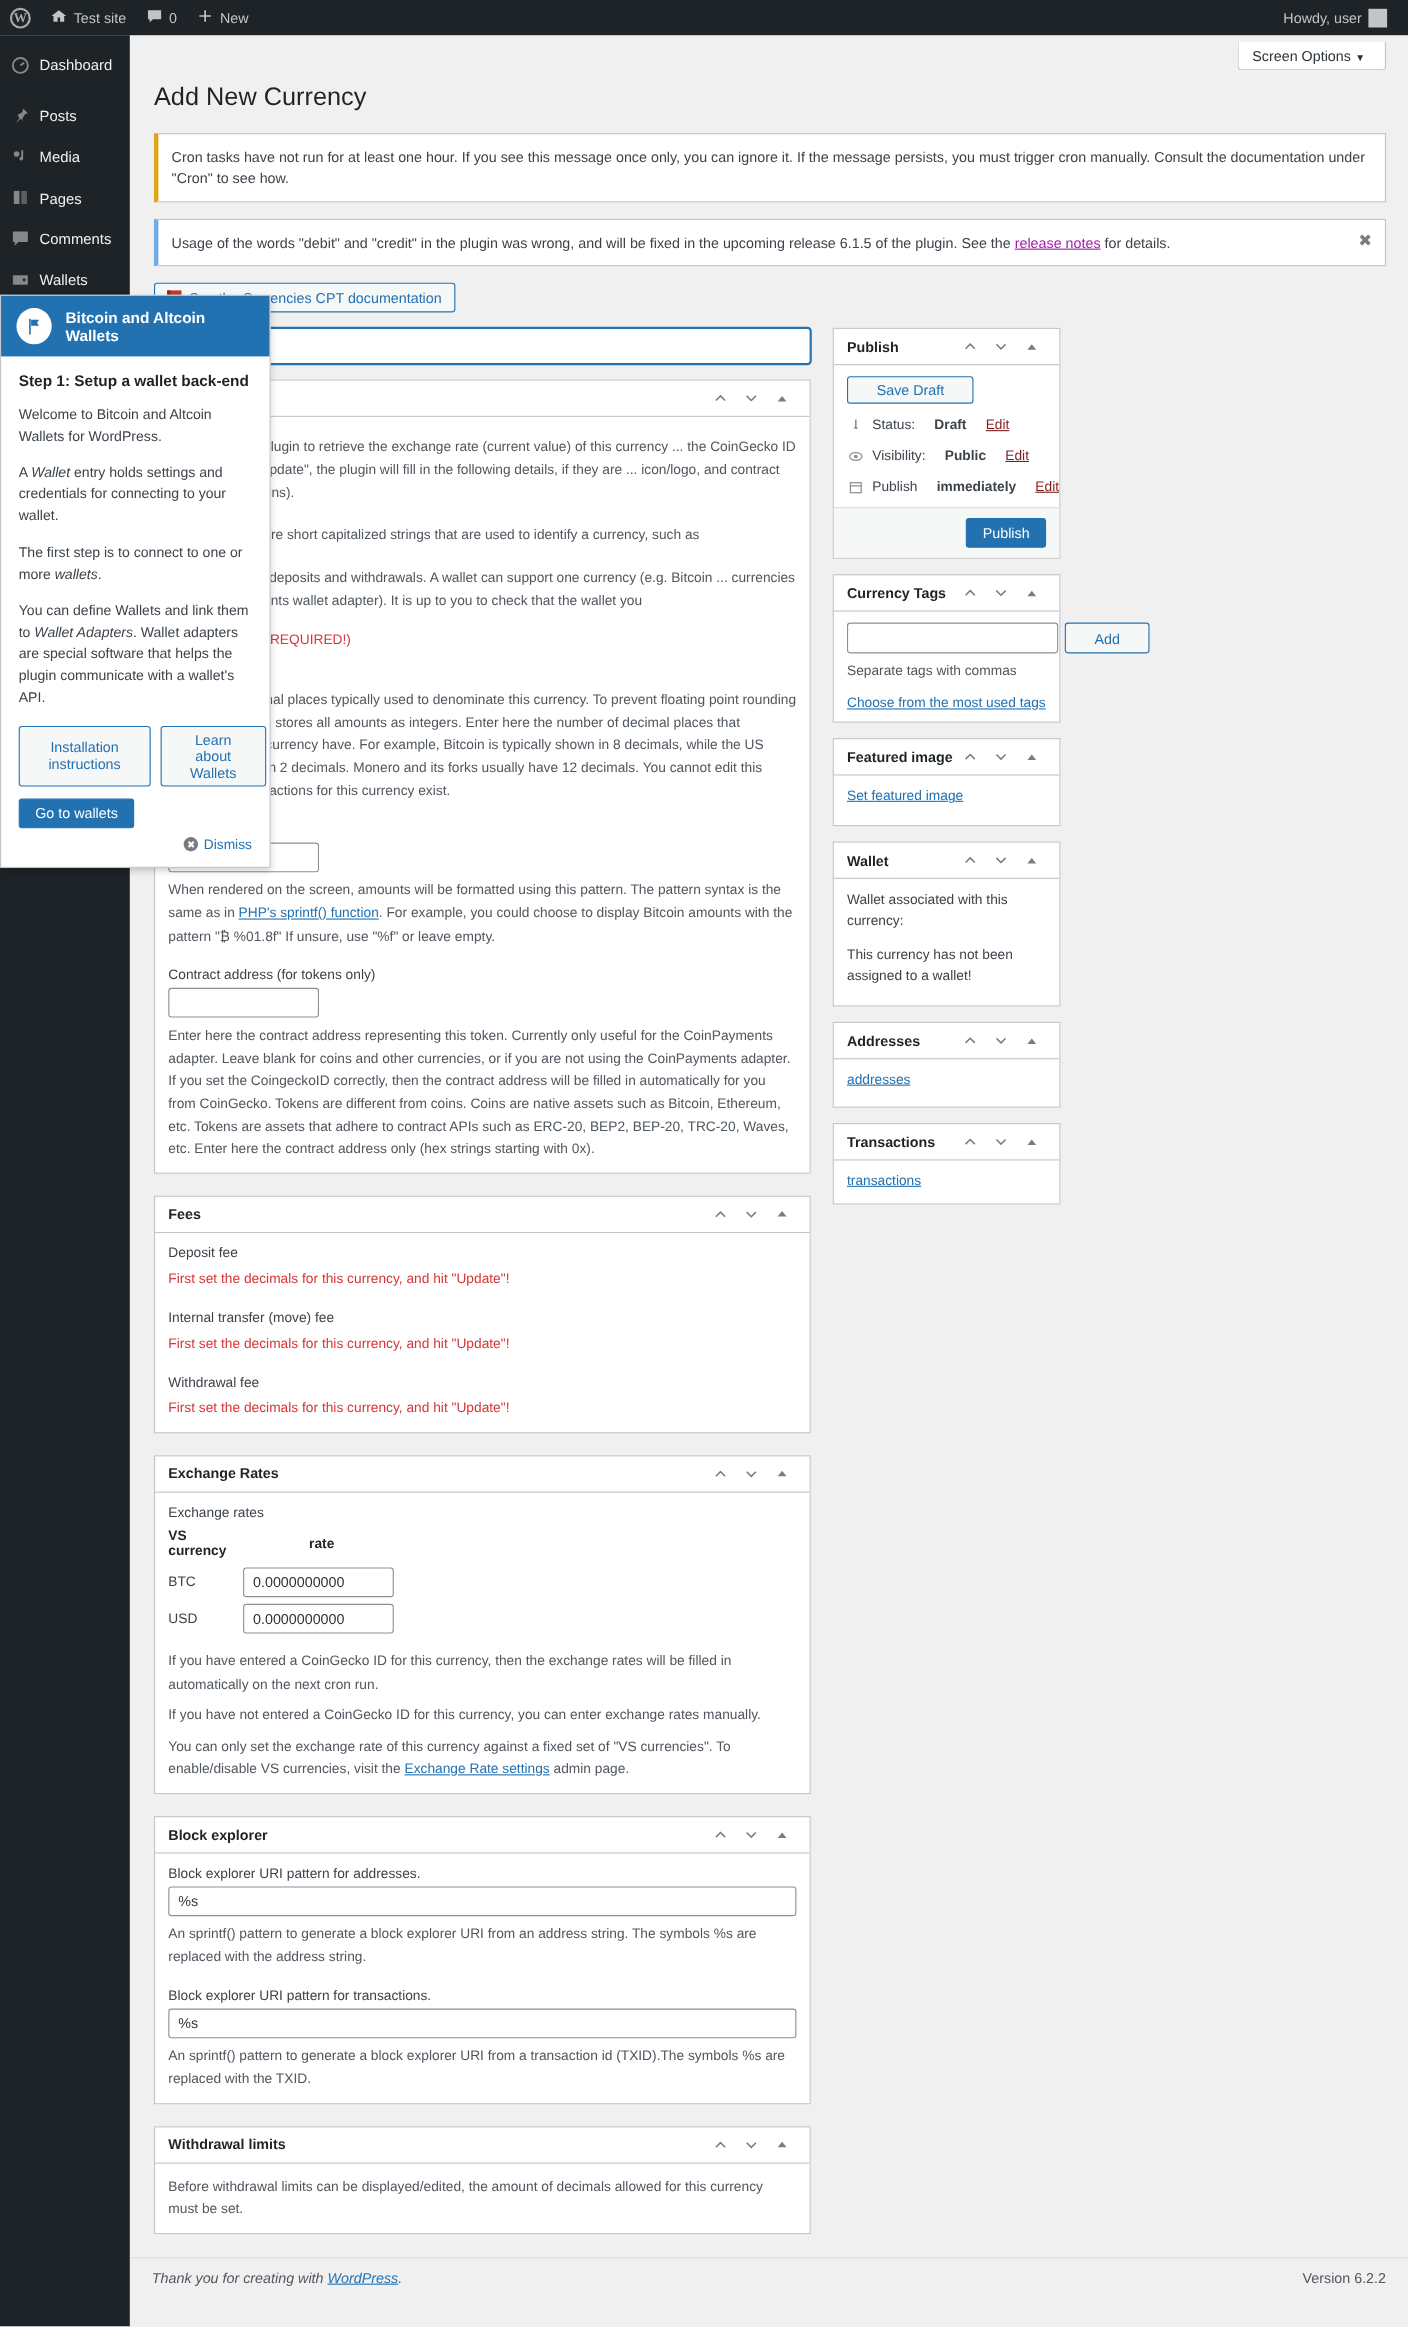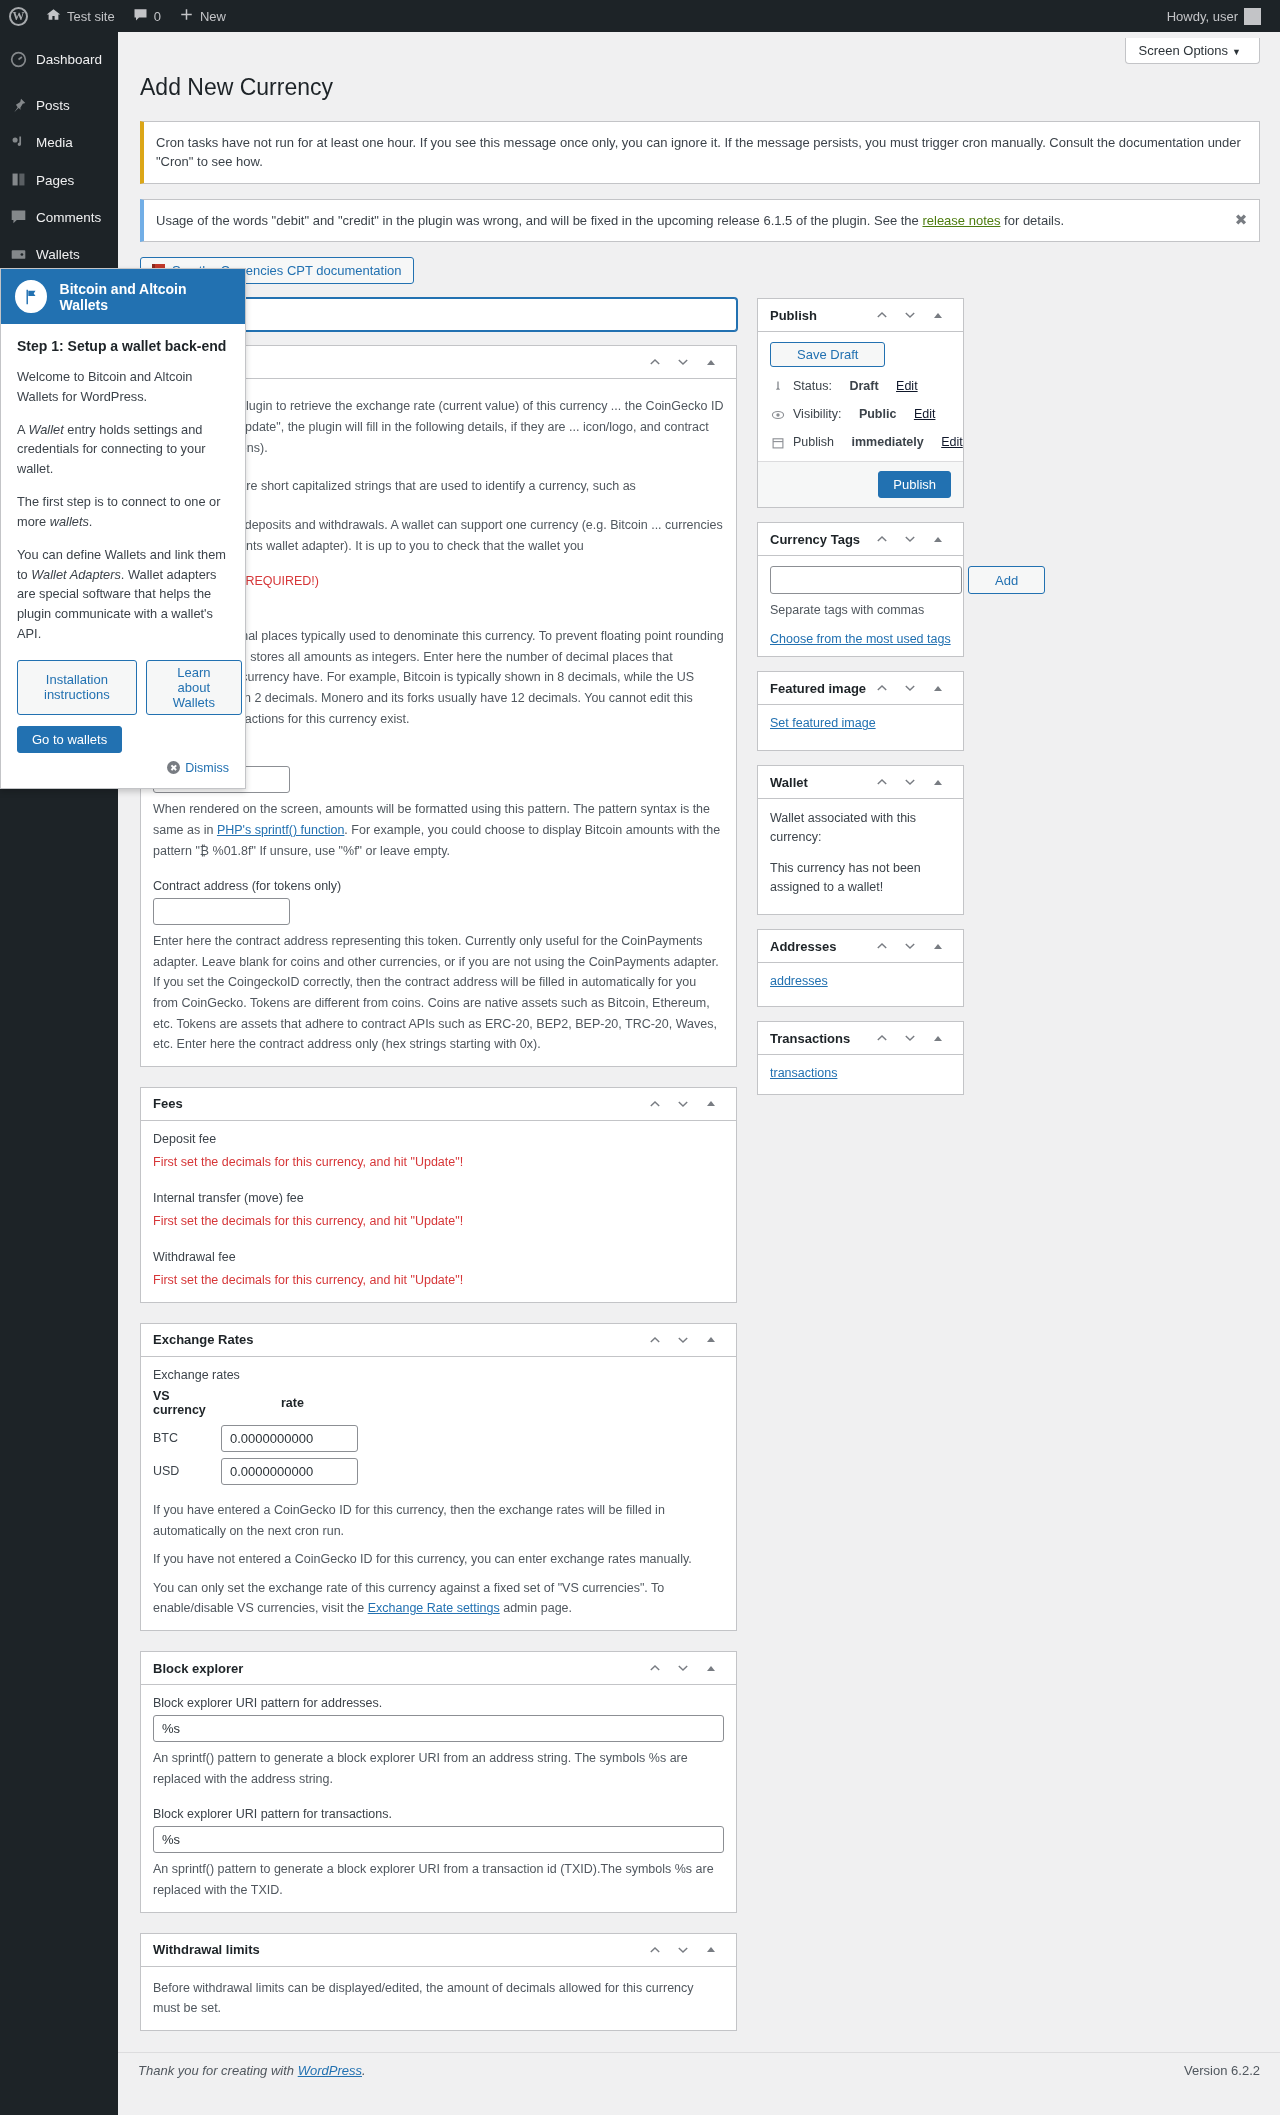--- a/index.html
+++ b/index.html
@@ -57,21 +57,21 @@
   h1.page-title { font-size:23px; font-weight:400; color:#1d2327; margin:0 0 14px; padding:9px 0 4px; line-height:1.3; }
 
   
   .notice {
     background:#fff; border:1px solid #c3c4c7; border-left-width:4px;
     padding:11px 12px; margin:5px 0 15px; font-size:13px; line-height:1.5;
     position:relative; color:#3c434a;
   }
   .notice-warning { border-left-color:#dba617; }
   .notice-info { border-left-color:#72aee6; }
-  .notice a { color:#4d7c0f; }
+  .notice a { color:#a21caf; }
   .notice-dismiss {
     position:absolute; right:8px; top:50%; transform:translateY(-50%);
     width:20px; height:20px; cursor:pointer; color:#787c82;
     display:flex;align-items:center;justify-content:center;font-size:15px;
   }
 
   .doc-btn {
     display:inline-flex; align-items:center; gap:7px;
     background:#f6f7f7; border:1px solid #2271b1; color:#2271b1;
     border-radius:3px; padding:5px 11px; font-size:13px; cursor:pointer; margin-bottom:14px;
@@ -143,21 +143,21 @@
     background:#f6f7f7; border:1px solid #2271b1; color:#2271b1; border-radius:3px;
     padding:4px 26px; font-size:13px; cursor:pointer; font-family:"Liberation Sans", sans-serif;
   }
   .btn-primary {
     background:#2271b1; border:1px solid #2271b1; color:#fff; border-radius:3px;
     padding:5px 14px; font-size:13px; cursor:pointer; font-family:"Liberation Sans", sans-serif;
   }
   .misc-row { display:flex; align-items:flex-start; gap:7px; font-size:12.5px; margin-top:12px; color:#3c434a; }
   .misc-ico { width:16px;height:16px;flex:0 0 16px; display:flex;align-items:center;justify-content:center; }
   .misc-ico svg { width:14px;height:14px; fill:#8c8f94; }
-  .misc-row a { color:#0f172a;text-align:center; }
+  .misc-row a { color:#7f1d1d;text-align:center; }
   .major-actions { border-top:1px solid #dcdcde; background:#f6f7f7; padding:9px 12px; display:flex; justify-content:flex-end; }
   .tag-row { display:flex; gap:6px; }
   .tag-row input { flex:1; border:1px solid #8c8f94; border-radius:3px; height:28px; padding:3px 7px; font-size:13px; outline:none; font-family:"Liberation Sans", sans-serif;}
   .tag-hint { font-size:12.5px; color:#50575e; margin:9px 0 14px; }
   .wallet-line { font-size:12.5px; color:#3c434a; margin:0 0 12px; line-height:1.5; }
   .wallet-line:last-child { margin-bottom:0; }
 
   
   #wpfooter {
     position:absolute; left:118px; top:2052px; width:1162px;

